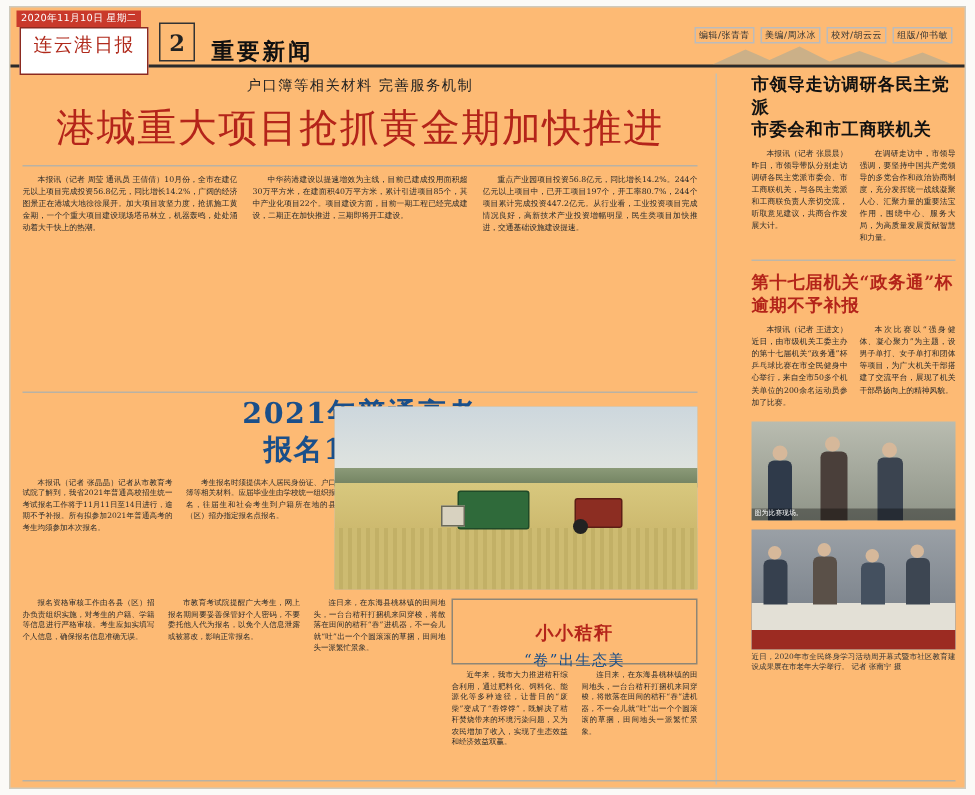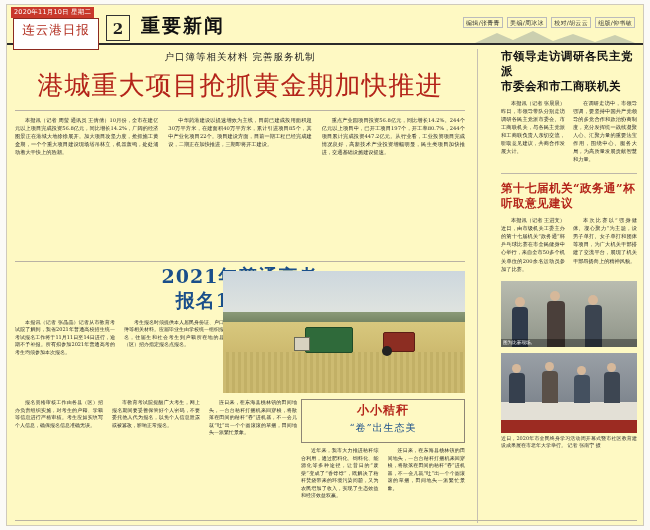--- a/index.html
+++ b/index.html
@@ -17,21 +17,21 @@
     background: #fbfaf7;
     overflow: hidden;
     box-sizing: border-box;
   }
   .paper {
     position: absolute;
     left: 6px;
     top: 4px;
     width: 638px;
     height: 522px;
-    background: #fef9c3;
+    background: #fdba74;
     border: 1px solid #cfcabc;
     box-sizing: border-box;
   }
 
   
   .masthead {
     position: absolute;
     left: 0; top: 0;
     width: 100%;
     height: 40px;
@@ -73,22 +73,22 @@
     text-align: center;
     line-height: 26px;
     font-size: 15px;
     font-weight: bold;
     color: #222;
     box-sizing: border-box;
     font-family: "DejaVu Serif", "Liberation Serif", serif;
   }
   .section-title {
     position: absolute;
-    left: 134px; top: 8px;
-    font-size: 19px;
+    left: 134px; top: 20px;
+    font-size: 15px;
     font-weight: bold;
     color: #111;
     letter-spacing: 2px;
     font-family: "DejaVu Serif", "Liberation Serif", serif;
   }
   .editor-credits {
     position: absolute;
     right: 8px; top: 14px;
     font-size: 6px;
     color: #333;
@@ -283,21 +283,21 @@
   
   .straw-box {
     position: absolute;
     left: 286px;
     top: 350px;
     width: 164px;
     height: 44px;
     border: 1px solid #8e8676;
     box-sizing: border-box;
     text-align: center;
-    padding-top: 2px;
+    padding-top: 14px;
   }
   .straw-t1 { color:#b4241a; font-size: 12px; font-weight:bold;
     font-family:"DejaVu Serif","Liberation Serif",serif; letter-spacing:1px;}
   .straw-t2 { color:#1a4f8a; font-size: 10px; font-weight:normal; margin-top:2px;
     font-family:"DejaVu Serif","Liberation Serif",serif; letter-spacing:1px;text-align:center;}
 
   
   .lower-cols {
     position: absolute;
     left: 0; top: 350px;
@@ -436,21 +436,21 @@
               <p>本报讯（记者 张晨晨）昨日，市领导带队分别走访调研各民主党派市委会、市工商联机关，与各民主党派和工商联负责人亲切交流，听取意见建议，共商合作发展大计。</p>
             </div>
           <div class="col">
               <p>在调研走访中，市领导强调，要坚持中国共产党领导的多党合作和政治协商制度，充分发挥统一战线凝聚人心、汇聚力量的重要法宝作用，围绕中心、服务大局，为高质量发展贡献智慧和力量。</p>
             </div>
         </div>
 
         <div class="rule-h"></div>
 
         <div class="rc-headline red" style="white-space:pre-line;">第十七届机关“政务通”杯
-听取意见建议</div>
+逾期不予补报</div>
         <div class="cols-2">
           <div class="col">
               <p>本报讯（记者 王进文）近日，由市级机关工委主办的第十七届机关“政务通”杯乒乓球比赛在市全民健身中心举行，来自全市50多个机关单位的200余名运动员参加了比赛。</p>
             </div>
           <div class="col">
               <p>本次比赛以“强身健体、凝心聚力”为主题，设男子单打、女子单打和团体等项目，为广大机关干部搭建了交流平台，展现了机关干部昂扬向上的精神风貌。</p>
             </div>
         </div>
 
         <div class="rc-photo-people photo" style="margin-top:5px;">

